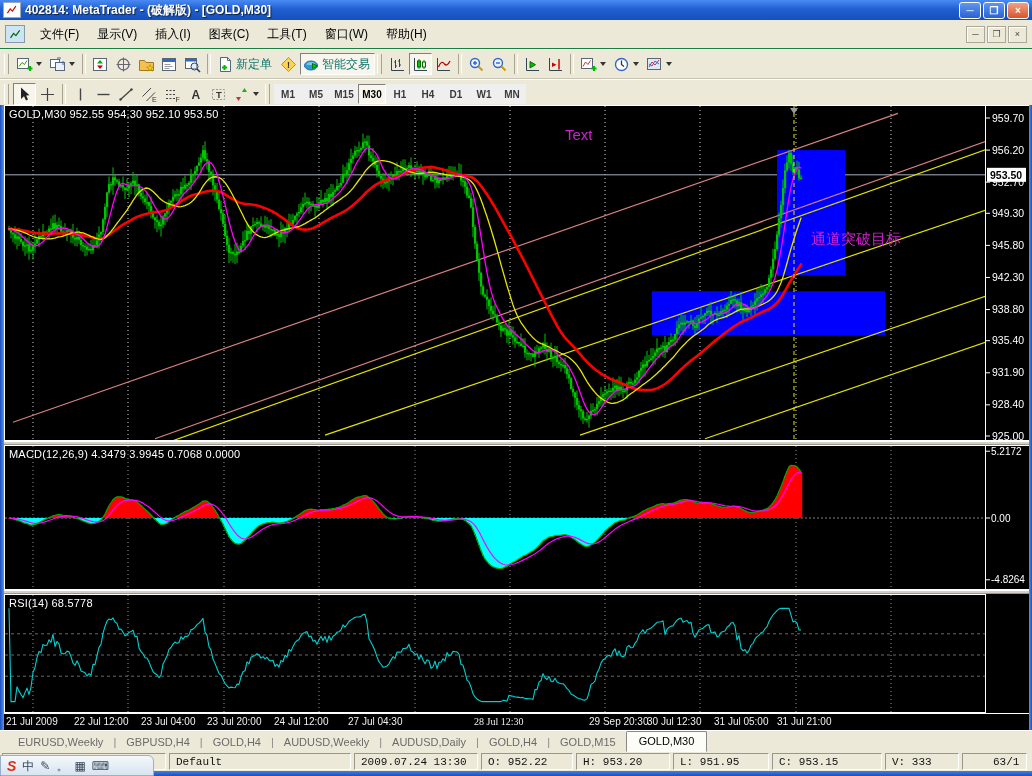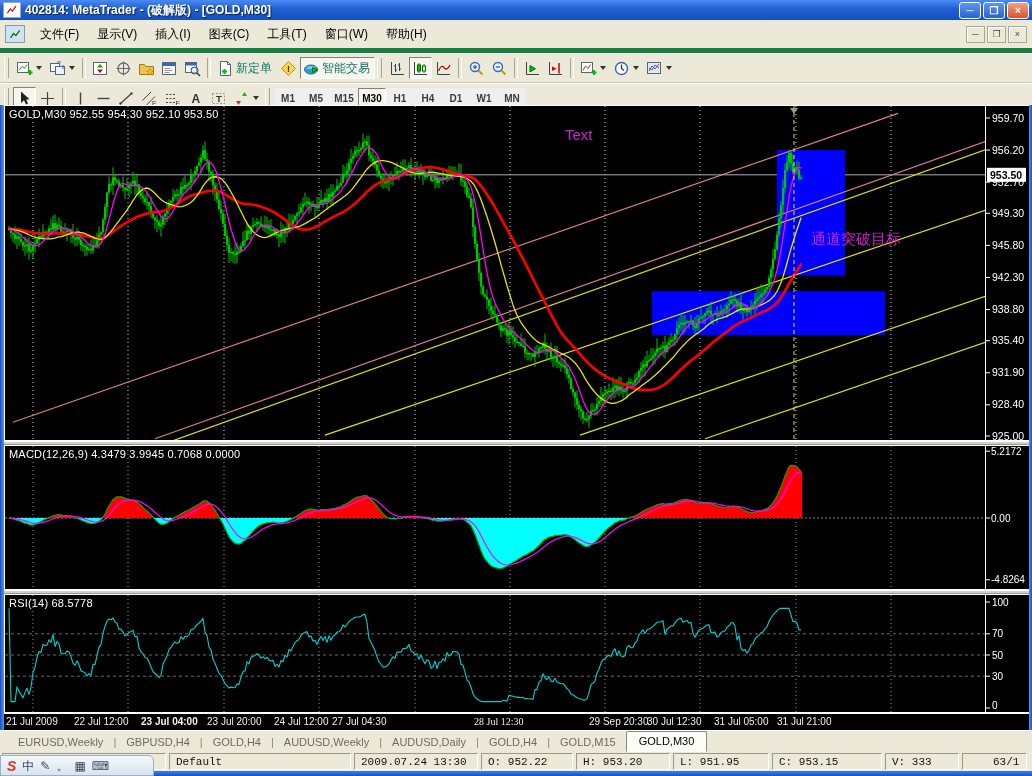--- a/index.html
+++ b/index.html
@@ -6,21 +6,21 @@
   body{width:1032px;height:776px;overflow:hidden;background:#ECE9D8;font-family:"Liberation Sans",sans-serif;position:relative;-webkit-font-smoothing:antialiased}
   #app{position:absolute;inset:0}
   
   #titlebar{height:20px;background:linear-gradient(180deg,#4A8AF4 0%,#2160D2 45%,#1450BE 100%);display:flex;align-items:center;padding:0 3px;color:#fff}
   .appicon{width:16px;height:14px;background:#fff;border:1px solid #9AB;display:inline-flex;align-items:center;justify-content:center;margin-right:4px}
   #title{font-size:12px;font-weight:bold;text-shadow:1px 1px 1px #123;white-space:nowrap;overflow:hidden;flex:1}
   .wbtns{display:flex;gap:2px}
   .wbtn{width:20px;height:15px;border:1px solid #fff;border-radius:3px;display:flex;align-items:center;justify-content:center;font-size:10px;color:#fff;font-weight:bold;background:linear-gradient(180deg,#5E96F2,#2A62CE)}
   .wbtn.close{background:linear-gradient(180deg,#F0A086,#D8542A)}
   
-  #menubar{height:28px;display:flex;align-items:center;background:#ECE9D8;border-bottom:5px solid #15803d;padding:0 3px}
+  #menubar{height:28px;display:flex;align-items:center;background:#ECE9D8;border-bottom:1px solid #15803d;padding:0 3px}
   .sysicon{width:18px;height:16px;background:#CDE4F5;border:1px solid #89A;display:inline-flex;align-items:center;justify-content:center;margin:0 6px 0 2px}
   .mitem{padding:3px 9px;font-size:12px;color:#000;cursor:default;white-space:nowrap}
   .mdibtns{margin-left:auto;display:flex;gap:2px;padding-right:2px}
   .mdibtn{width:17px;height:15px;border:1px solid #ACA899;background:#ECE9D8;color:#444;font-size:9px;display:flex;align-items:center;justify-content:center;box-shadow:inset 1px 1px 0 #fff}
   
   #tb1,#tb2{height:28px;display:flex;align-items:center;background:#ECE9D8;border-top:1px solid #fff;border-bottom:1px solid #C8C4B4;padding:0 2px}
   .tbrow{display:flex;align-items:center;height:100%}
   .grip{width:3px;height:20px;border-left:1px solid #fff;border-right:1px solid #A8A491;margin:0 4px 0 2px}
   .tsep{width:2px;height:20px;border-left:1px solid #A8A491;border-right:1px solid #fff;margin:0 3px}
   .btn{display:flex;align-items:center;border:1px solid transparent;background:transparent;padding:1px 2px;height:22px;cursor:default;font-family:"Liberation Sans",sans-serif}
@@ -1628,40 +1628,28 @@
               <line x1="695" y1="0" x2="695" y2="117" stroke="#909090" stroke-width="1" stroke-dasharray="1,3"></line>
               <line x1="791" y1="0" x2="791" y2="117" stroke="#909090" stroke-width="1" stroke-dasharray="1,3"></line>
               <line x1="886" y1="0" x2="886" y2="117" stroke="#909090" stroke-width="1" stroke-dasharray="1,3"></line>
               <line x1="981" y1="0" x2="981" y2="117" stroke="#909090" stroke-width="1" stroke-dasharray="1,3"></line>
               <line x1="0" y1="38.8" x2="980" y2="38.8" stroke="#6A6A6A" stroke-width="1" stroke-dasharray="3,3"></line>
               <line x1="0" y1="60" x2="980" y2="60" stroke="#6A6A6A" stroke-width="1" stroke-dasharray="3,3"></line>
               <line x1="0" y1="81.2" x2="980" y2="81.2" stroke="#6A6A6A" stroke-width="1" stroke-dasharray="3,3"></line>
               <polyline points="4,13.36 6,106.64 8,106.64 10,106.64 12,91.73925095466714 14,96.12381563786634 16,99.54429600210098 18,102.81693292983431 20,97.62923372217423 22,93.09723472106845 24,99.31628295799747 26,92.27637855019886 28,77.47860729185703 30,72.44217057812294 32,62.67621634852873 34,56.43930310086501 36,57.51899353201379 38,49.491071636446215 40,50.423905209789154 42,50.12010495975717 44,44.73988151878771 46,47.47026690284285 48,39.46023479067644 50,51.42848613719951 52,46.513190722579736 54,48.87654415557242 56,57.93804488658106 58,58.86635855226915 60,58.525065738843544 62,56.1072931219813 64,56.674651054887306 66,61.673156274084825 68,68.19941890165333 70,70.50546076337773 72,65.74303171335157 74,69.82912136017109 76,75.90822822006653 78,76.79666162535813 80,77.67294278762296 82,80.95186845572832 84,78.66680355886757 86,80.37020412555361 88,69.41931233785132 90,69.65883812201784 92,60.71755093600566 94,52.342962634417134 96,49.334889872595014 98,38.382805697318375 100,31.46867058895745 102,26.227909107406674 104,23.95963680729956 106,24.823721591856838 108,22.90073547279846 110,26.991921206059274 112,28.42656965618943 114,34.42164603259735 116,34.00547060453647 118,37.332575234347345 120,40.67542400111283 122,39.77591936859254 124,37.420548705492266 126,36.61244846819967 128,35.098104432876966 130,41.67501345108825 132,41.17963966639404 134,52.87435330508586 136,56.66540740908093 138,58.85340860178084 140,62.805794918626624 142,62.92740659879499 144,66.84430508164579 146,72.01194715374423 148,76.61688576400522 150,78.5394760264711 152,79.76576326902408 154,82.53790882284898 156,80.0045897692658 158,69.07287723314892 160,65.14721761437465 162,61.053454241694794 164,54.36153433539582 166,52.477609186046244 168,49.10242175544991 170,47.080202858935166 172,48.35574617958383 174,47.519173072742106 176,41.66867652100224 178,44.288912966713895 180,41.32304679241045 182,41.55354673814297 184,39.88436872912426 186,34.71232653733091 188,34.13042164707237 190,32.41702307524123 192,29.62246547922618 194,28.19917842022612 196,26.057900578959476 198,23.42227380845064 200,37.038894042722134 202,40.23855901514561 204,51.98083880434778 206,54.90970923003341 208,64.0818915047595 210,68.37325797947025 212,73.44907905151504 214,78.28249885480415 216,80.3258020950014 218,84.58447892360796 220,88.51757012213051 222,90.95404794137097 224,92.9106214882031 226,92.114069843851 228,92.56503978660568 230,92.8174978292068 232,89.1596781580767 234,89.38070406689523 236,81.96867661406145 238,76.77482554019048 240,75.80346264281712 242,66.8428995682496 244,68.81023137662375 246,62.29405177622194 248,61.18471257741633 250,60.44888008040677 252,58.75860665105811 254,60.07763595373838 256,63.08346057502775 258,61.60520647294227 260,63.8756816098704 262,62.30125485426459 264,65.12654690432085 266,66.02393232839293 268,65.26478918294615 270,71.42710578653914 272,69.40471149415296 274,72.10886452898697 276,65.40225689396344 278,66.77418923865102 280,60.08419144114395 282,62.15007284464185 284,54.44725151768066 286,56.12868745654308 288,51.40028971784114 290,47.66284725526842 292,45.69885830413082 294,44.42468530115855 296,40.616855322409506 298,38.272675320632274 300,37.59462568348009 302,36.58751228596837 304,41.818467417040765 306,41.03559465739106 308,46.20007507057271 310,45.29708465982034 312,49.190830092342345 314,44.65625307902427 316,41.203963264422526 318,45.450940721084095 320,41.44804773618431 322,47.40735195915116 324,40.7080539619289 326,45.22865777905086 328,41.292307132888126 330,40.03565755233436 332,37.095889203614064 334,36.812386182390455 336,34.84479335680268 338,29.82746371099995 340,32.00908674477368 342,29.524354711927145 344,26.448919034942534 346,24.86286056962004 348,23.720425460748373 350,22.237707449115348 352,22.016043940183096 354,21.972582438085965 356,21.326366812312756 358,19.593704775488845 360,19.35354667675405 362,27.69681927345634 364,43.760986307015926 366,47.32180541639697 368,51.27835785086017 370,55.84458376450523 372,61.918576237485745 374,66.93864876850071 376,69.2389467041443 378,72.0939073215127 380,72.06861663633342 382,70.997223263322 384,68.86492021647176 386,65.10038500386072 388,61.667465284759515 390,63.37339410633922 392,57.068276901923774 394,57.102737588722846 396,57.18905067015563 398,53.57552397267291 400,53.49347241674212 402,52.87306297526256 404,49.29800043553526 406,55.8290935066832 408,57.111374152804224 410,59.43881207617245 412,58.72513556577297 414,64.32299637263893 416,60.02175896978253 418,65.039692622372 420,68.76640540741062 422,64.71758102292819 424,65.87497992241558 426,73.24428770977569 428,71.86050592677574 430,66.15811446881466 432,73.7323642304536 434,67.17731649696123 436,67.22575377503064 438,63.8238023123716 440,65.76635059269304 442,57.62539266579779 444,61.055296485849965 446,59.86382946485398 448,56.20377456580709 450,56.75971707790412 452,56.8391886241853 454,59.096200761217084 456,69.27960550273869 458,70.32465474533277 460,77.09393808108052 462,85.10732295211385 464,86.96894521750923 466,92.14824346764478 468,98.68956163648443 470,101.92361785813878 472,103.97077145990428 474,105.26334979211416 476,106.33444034738876 478,106.64 480,106.64 482,106.64 484,106.64 486,106.64 488,106.64 490,106.64 492,106.64 494,106.64 496,106.64 498,105.38336420692981 500,105.49652211280001 502,106.14437498499002 504,100.18696236074481 506,100.91173162605745 508,101.31941438282098 510,102.02557401132069 512,102.08398352140699 514,102.35916829335993 516,102.82405930770345 518,102.35410416397865 520,103.63958187854487 522,103.67109689329192 524,103.71681759237016 526,103.81858804484791 528,104.43643396702315 530,94.63462788368075 532,94.66040059503024 534,87.17045216611922 536,85.54025604352339 538,78.64672457058522 540,82.72569092862133 542,84.52508707185393 544,81.36177010747873 546,86.22050331252765 548,86.6126403185186 550,83.29175710424988 552,87.0009732469788 554,88.09129436137337 556,88.69497796248541 558,88.74767402851114 560,90.6289847148754 562,93.68533253363928 564,95.43871566800485 566,99.01016828068691 568,99.92321495638511 570,101.2571860988792 572,102.71843495597611 574,103.49035297599364 576,103.85999880512553 578,104.96888395119703 580,105.14240415539952 582,103.90703095626225 584,97.5988085110083 586,89.50097641832733 588,88.09453124184289 590,86.21631008504772 592,77.9067823303588 594,74.16888216170466 596,68.09474163570829 598,64.78391483097715 600,63.7015096772194 602,61.12959236831624 604,60.26094674989956 606,61.408554104378865 608,56.421962966043814 610,53.73475409420529 612,60.49543427498651 614,55.86581590063962 616,60.86683756486506 618,61.68126826183401 620,60.7056335600442 622,51.8353524439627 624,50.351643962877375 626,52.78263529748523 628,52.421739423984036 630,48.19073802317516 632,45.803365694056666 634,39.631197822859136 636,37.24472304200164 638,34.69377921911524 640,38.60925619113594 642,34.7426920229243 644,34.08187099717256 646,32.95783176713101 648,31.434751647227387 650,29.33013634384784 652,27.258105160417443 654,26.941931966215108 656,26.68793337052024 658,25.707214472028227 660,39.53726812057178 662,34.29414144106323 664,32.39904093148333 666,31.1392615849672 668,30.880463518287442 670,27.813701448675204 672,25.160918585285543 674,23.69459303220748 676,22.967226513902304 678,27.200325195489242 680,26.159241118817036 682,25.593057602034023 684,28.20990164315313 686,27.17379382278203 688,38.28316962177527 690,42.30281099288392 692,38.52367002469312 694,34.92530690226097 696,33.933739903073544 698,33.17968290271422 700,31.457755417431343 702,29.88259814447825 704,29.855616194228745 706,37.87480821458877 708,37.71744667239412 710,36.872660442234974 712,41.9130465362515 714,40.94098357617658 716,37.51510734428069 718,36.551689759991305 720,35.92264914283638 722,32.25600880928937 724,30.812191377841984 726,28.06823492869215 728,27.54135533766069 730,31.288123952956497 732,44.896807692093944 734,40.5529712263905 736,53.27483162212677 738,55.66633144326823 740,54.459356079212355 742,58.05342700097985 744,55.4272641673235 746,50.129421298044356 748,48.61929513881326 750,44.092667303404326 752,41.584314485581245 754,40.2599788691584 756,37.78877008278053 758,36.939255146780496 760,33.69648604000605 762,31.869345916968314 764,26.458892451320423 766,22.964782449462206 768,19.944005738564044 770,17.87786246976411 772,15.631239804058694 774,13.917844260902555 776,13.36 778,13.36 780,13.36 782,13.36 784,13.36 786,20.123729381827246 788,26.940417931549632 790,26.06997407968997 792,28.138756576965562 794,35.053174060179145 796,34.85254372974126" fill="none" stroke="#00D0D0" stroke-width="1.1" stroke-linejoin="round"></polyline>
             </svg>
         </div>
-        <div class="axis"><svg id="axRsi" width="41" height="117">
-              <line x1="0" y1="7" x2="4" y2="7" stroke="#fff"></line>
-              <text x="6" y="10.5" fill="#fff" font-size="10">100</text>
-              <line x1="0" y1="38.8" x2="4" y2="38.8" stroke="#fff"></line>
-              <text x="6" y="42.3" fill="#fff" font-size="10">70</text>
-              <line x1="0" y1="60" x2="4" y2="60" stroke="#fff"></line>
-              <text x="6" y="63.5" fill="#fff" font-size="10">50</text>
-              <line x1="0" y1="81.2" x2="4" y2="81.2" stroke="#fff"></line>
-              <text x="6" y="84.7" fill="#fff" font-size="10">30</text>
-              <line x1="0" y1="113" x2="4" y2="113" stroke="#fff"></line>
-              <text x="6" y="114" fill="#fff" font-size="10">0</text>
-            </svg></div>
       </div>
       <div id="timeaxis">
           <span class="tlabel" style="left: 2px;">21 Jul 2009</span>
           <span class="tlabel" style="left: 70px;">22 Jul 12:00</span>
-          <span class="tlabel" style="left: 137px; font-weight: bold;">23 Jul 04:00</span>
+          <span class="tlabel" style="left: 137px;">23 Jul 04:00</span>
           <span class="tlabel" style="left: 203px;">23 Jul 20:00</span>
           <span class="tlabel" style="left: 270px;">24 Jul 12:00</span>
-          <span class="tlabel" style="left: 328px; text-align: center;">27 Jul 04:30</span>
+          <span class="tlabel" style="left: 344px; text-align: center;">27 Jul 04:30</span>
           <span class="tlabel" style="left: 404px; margin-top: 48px;">27 Jul 20:30</span>
           <span class="tlabel" style="left: 470px; font-family: Liberation Serif, serif;">28 Jul 12:30</span>
           <span class="tlabel" style="left: 518px; margin-top: 36px;">29 Jul 04:30</span>
           <span class="tlabel" style="left: 585px;">29 Sep 20:30</span>
           <span class="tlabel" style="left: 643px;">30 Jul 12:30</span>
           <span class="tlabel" style="left: 710px;">31 Jul 05:00</span>
           <span class="tlabel" style="left: 773px;">31 Jul 21:00</span>
         </div>
     </div>
     <div id="rightedge"></div>

